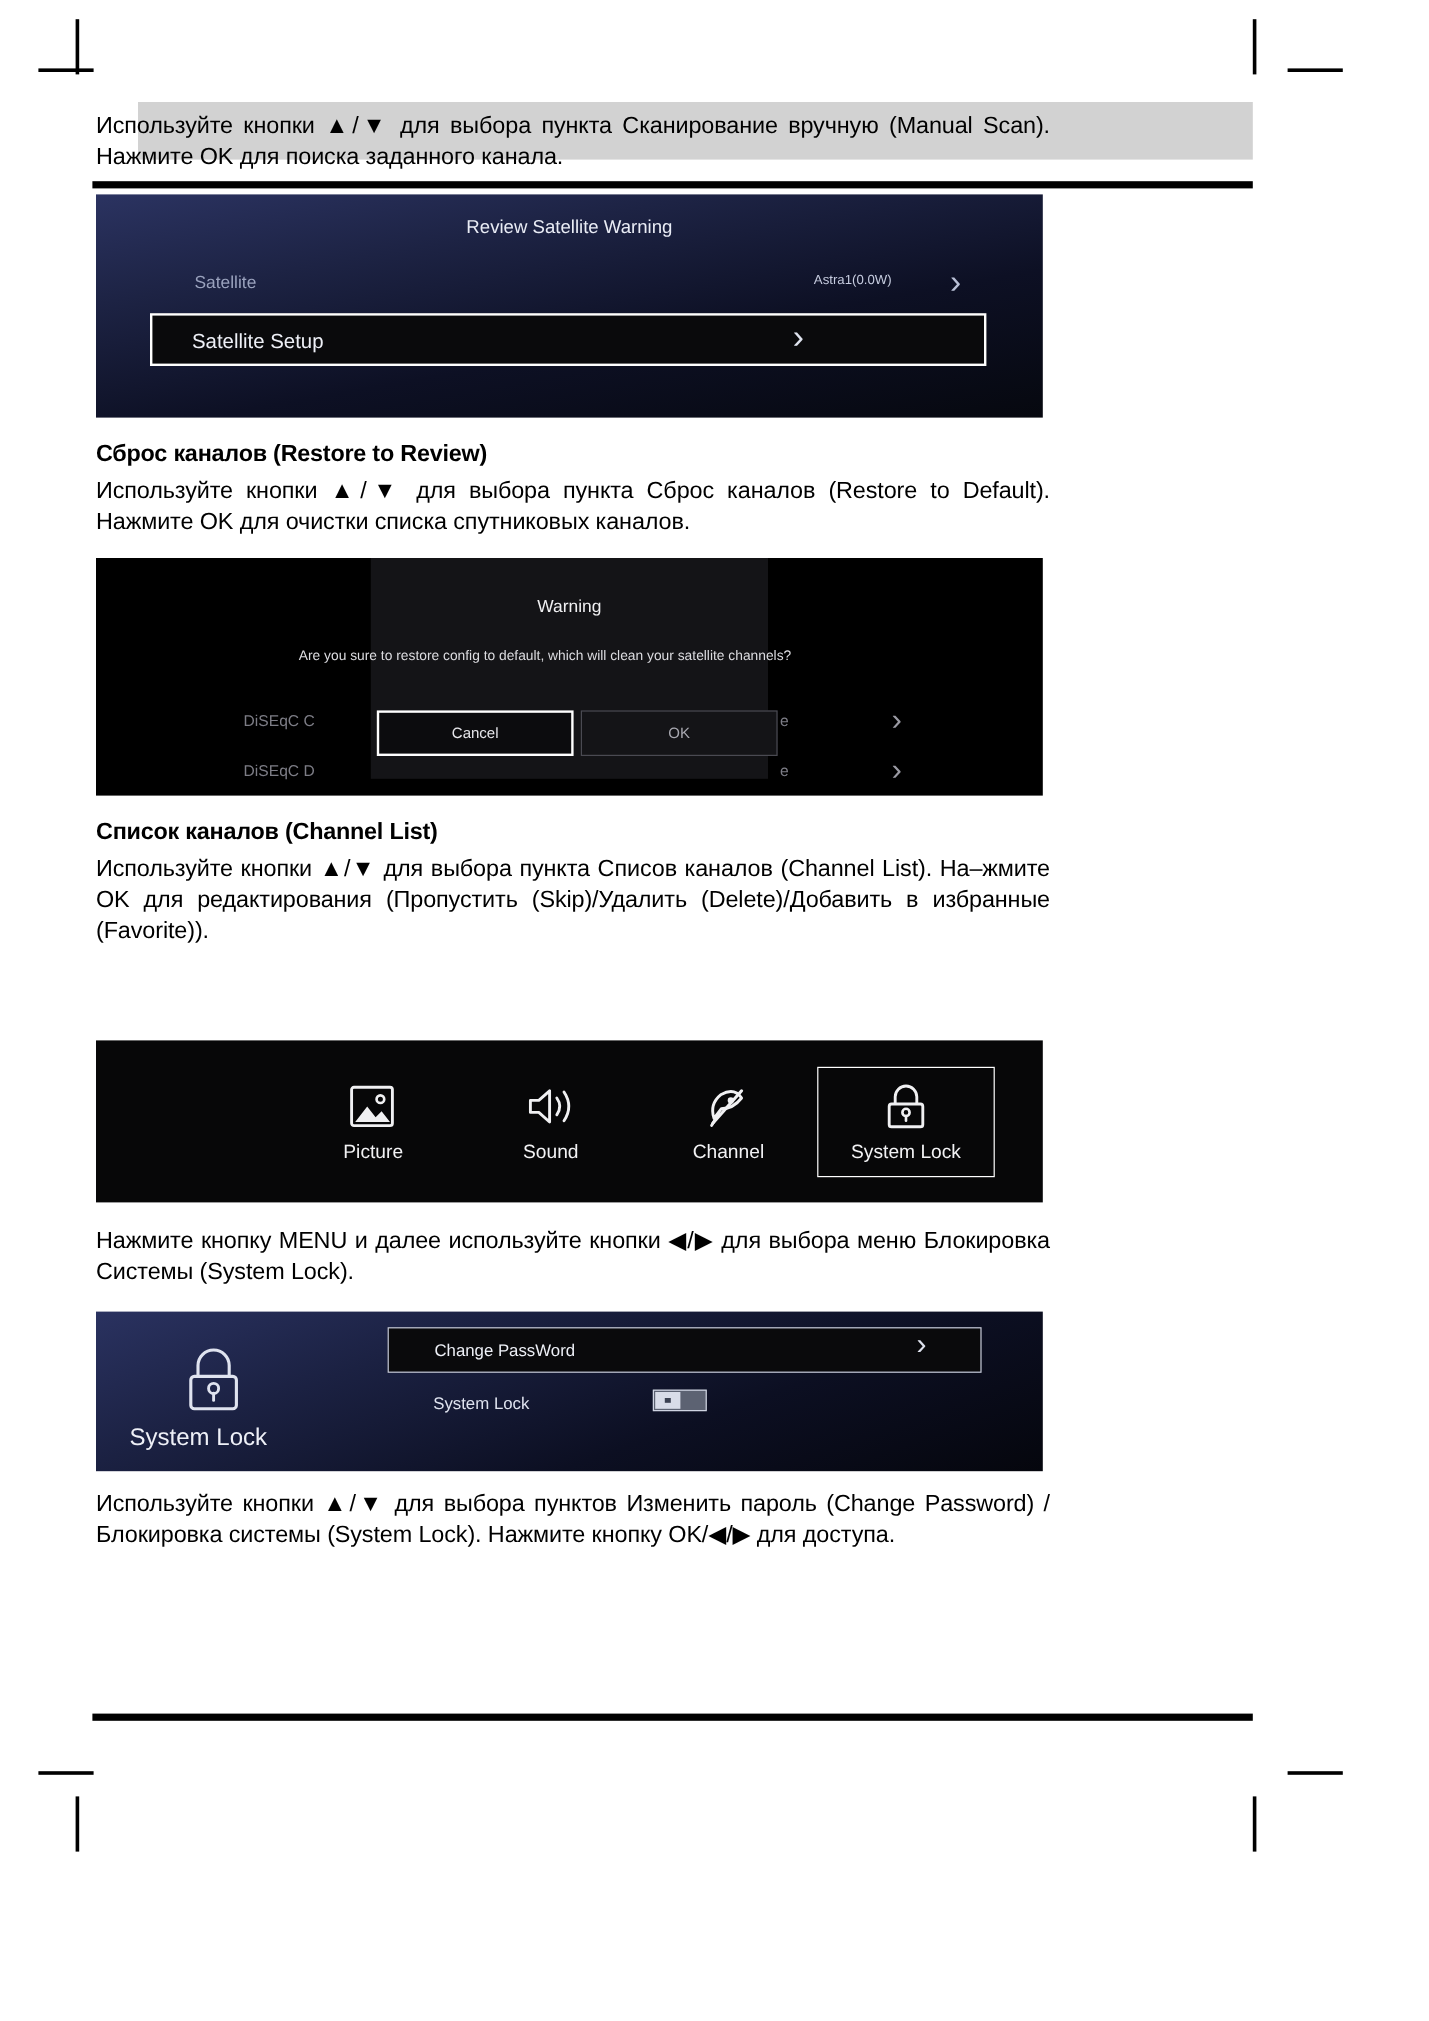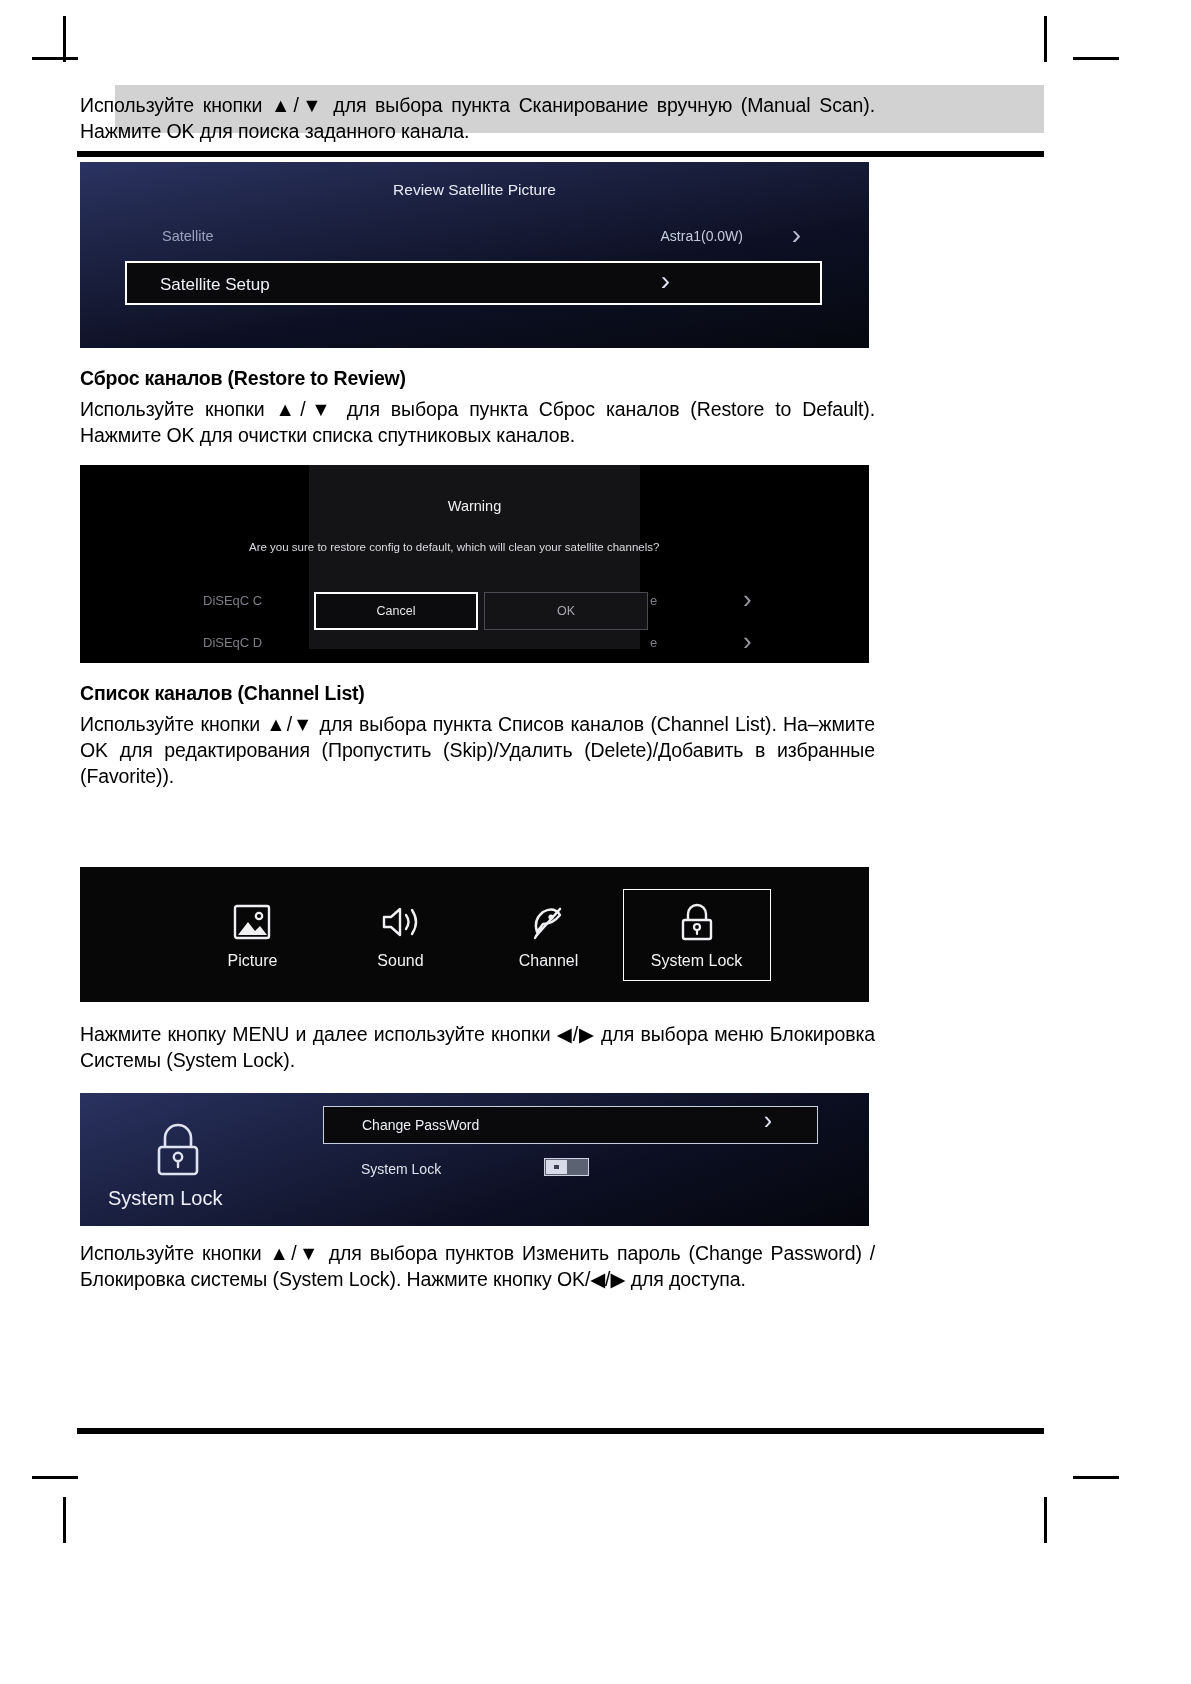--- a/index.html
+++ b/index.html
@@ -104,21 +104,21 @@
     position: absolute;
     left: 82px; right: 40px; top: 66px;
     height: 24px;
   }
   .shot1 .row-sat .lbl {
     position: absolute; left: 0; top: 0;
     font-size: 14.5px; color: #9aa2bd;
   }
   .shot1 .row-sat .val {
     position: absolute; right: 86px; top: 0;
-    font-size: 14px; color: #c6ccdf; margin-left: 20px;
+    font-size: 11px; color: #c6ccdf; margin-left: 20px;
   }
   .shot1 .row-sat .chev {
     position: absolute; right: 28px; top: -9px;
     font-size: 28px; color: #b9c0d6; font-weight: 300;
   }
   .shot1 .row-setup {
     position: absolute;
     left: 45px; top: 99px;
     width: 697px; height: 44px;
     background: #0a0a0c;
@@ -196,21 +196,21 @@
     width: 789px;
     height: 135px;
     background: #070708;
     margin-top: 78px;
   }
   .menubar {
     position: absolute;
     left: 0; right: 0; top: 0; bottom: 0;
     display: flex;
     align-items: center;
-    justify-content: center;
+    justify-content: flex-end;
     padding: 0 40px;
     box-sizing: border-box;
   }
   .menu-item {
     width: 148px;
     height: 92px;
     display: flex;
     flex-direction: column;
     align-items: center;
     justify-content: center;
@@ -299,21 +299,21 @@
   <div class="header-bar"></div>
   <div class="rule-top"></div>
   <div class="rule-bottom"></div>
 </div>
 
 <div class="content">
 
   <p class="body">Используйте кнопки ▲/▼ для выбора пункта Сканирование вручную (Manual Scan). Нажмите OK для поиска заданного канала.</p>
 
   <div class="shot shot1">
-    <div class="title">Review Satellite Picture</div>
+    <div class="title">Review Satellite Warning</div>
 
     <div class="row-sat">
       <span class="lbl">Satellite</span>
       <span class="val">Astra1(0.0W)</span>
       <span class="chev">›</span>
     </div>
 
     <div class="row-setup">
       <span class="lbl">Satellite Setup</span>
       <span class="chev">›</span>

